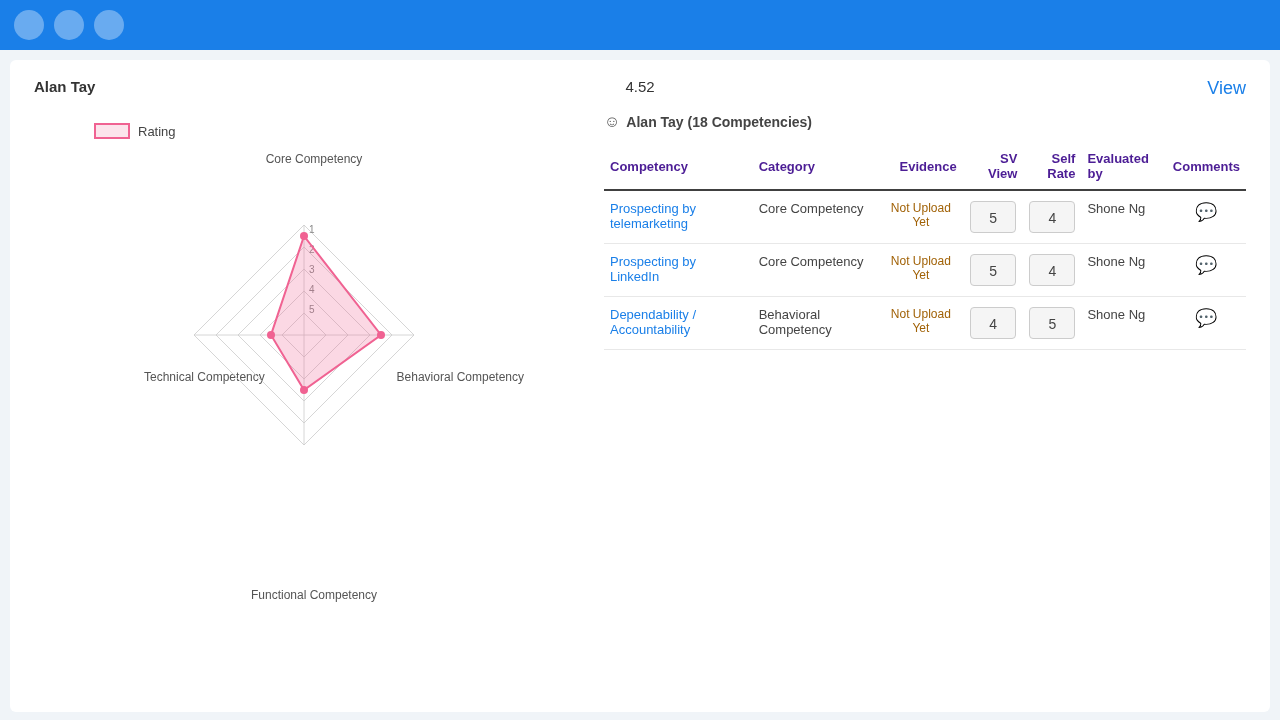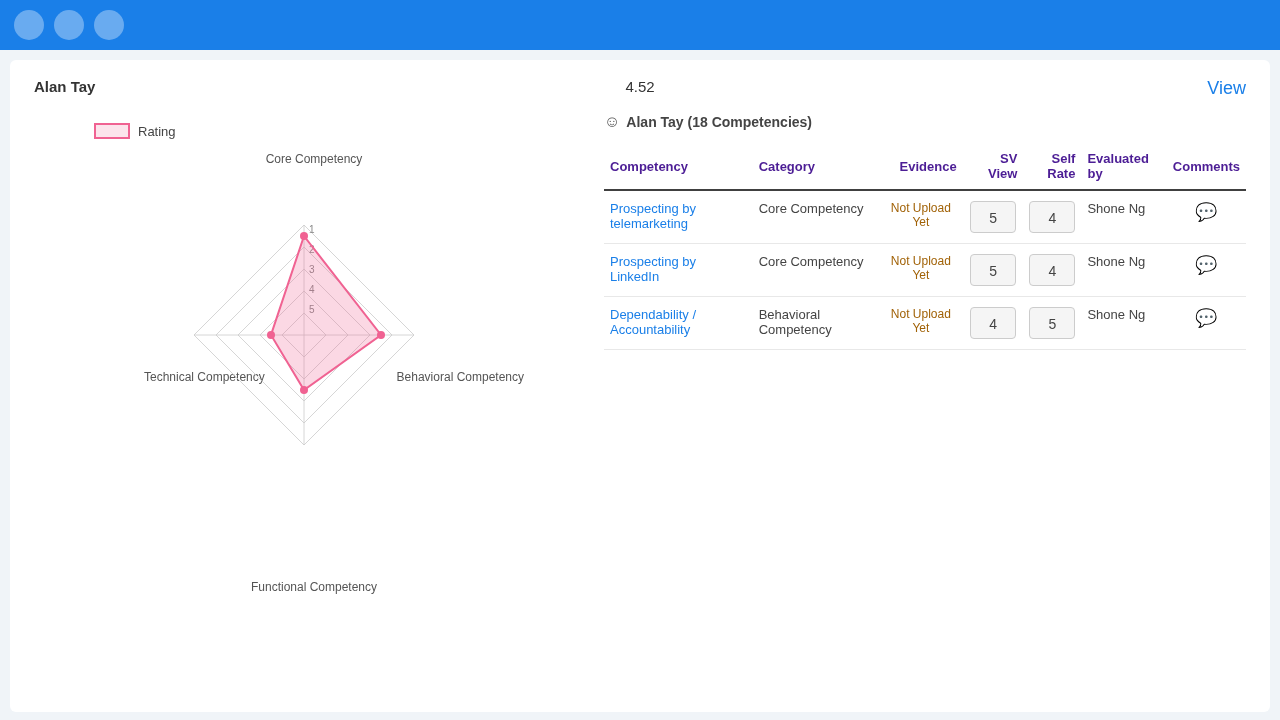--- a/index.html
+++ b/index.html
@@ -94,21 +94,21 @@
       height: 450px;
     }
     .radar-label {
       position: absolute;
       font-size: 12px;
       color: #555;
       text-align: center;
       white-space: nowrap;
     }
     .label-top { top: 0; left: 50%; transform: translateX(-50%); }
-    .label-bottom { bottom: 8px; left: 50%; transform: translateX(-50%); text-align: right; }
+    .label-bottom { bottom: 0; left: 50%; transform: translateX(-50%); text-align: right; }
     .label-left { left: 8px; top: 50%; transform: translateY(-50%); margin-left: 32px; }
     .label-right { right: 0; top: 50%; transform: translateY(-50%); }
 
     
     .right-panel {
       flex: 1;
       overflow-y: auto;
       padding-left: 10px;
     }
     .section-title {

